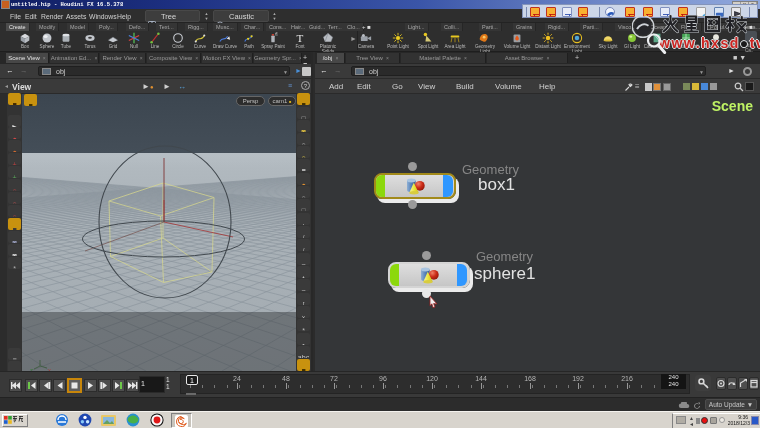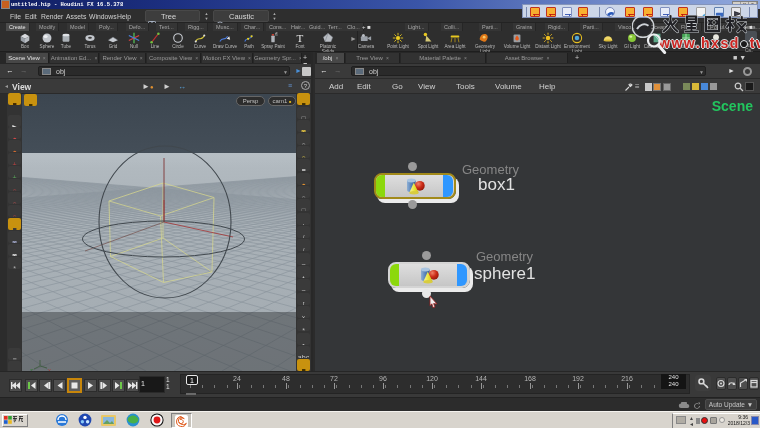--- a/index.html
+++ b/index.html
@@ -52,21 +52,21 @@
 
 #vpwrap { left:0; top:52px; width:313px; height:319px; background:#333; }
 #vpsvg { position:absolute; left:22px; top:42px; }
 .vic { position:absolute; width:13px; height:12px; border-radius:2px; text-align:center; overflow:hidden; }
 .vic span { font-size:7px; line-height:12px; }
 .pill { position:absolute; height:10px; border:1px solid #666; border-radius:5px; background:#2d2d2d;
   font-size:6px; color:#c0c0c0; line-height:9px; text-align:center; }
 
 
 #net { left:315px; top:52px; width:445px; height:319px; background:#343638; }
-.scenewm { position:absolute; right:7px; top:46px; font-size:14px; font-weight:bold; color:#22c55e; }
+.scenewm { position:absolute; right:7px; top:46px; font-size:14px; font-weight:bold; color:#bef264; }
 .node { position:absolute; width:82px; height:26px; border-radius:8px;
   background:linear-gradient(#dedede,#c6c6c6); box-shadow:3px 4px 0 #ebebeb; }
 .node .stripeL { position:absolute; left:0px; top:0px; bottom:0px; width:9px; background:#8cd80c; border-radius:6px 0 0 6px; }
 .node .stripeR { position:absolute; right:1px; top:0px; bottom:0px; width:10px; background:#2f97ff; border-radius:0 6px 6px 0; }
 .ndot { position:absolute; width:9px; height:9px; border-radius:50%; background:#9a9a9a; }
 .ntitle { position:absolute; font-size:13px; color:#868686; }
 .nname { position:absolute; font-size:17px; color:#e2e2e2; }
 
 
 #playbar { left:0; top:371px; width:760px; height:26px; background:#393939; border-top:1px solid #262626; }
@@ -667,21 +667,21 @@
     <div class="crumbtxt" style="left:54px;top:4px">obj</div>
     <div class="abs" style="left:384px;top:5px;font-size:5px;color:#999">▼</div>
     <div class="abs" style="left:413px;top:3px;font-size:7px;color:#e0e0e0">►</div>
     <div class="abs" style="left:428px;top:3px;width:9px;height:9px;border:2px solid #999;border-radius:50%"></div>
   </div>
   <div class="abs menurow" style="left:0;top:27px;width:445px;height:15px">
     <div class="nmenu" style="left:14px">Add</div>
     <div class="nmenu" style="left:42px">Edit</div>
     <div class="nmenu" style="left:77px">Go</div>
     <div class="nmenu" style="left:103px">View</div>
-    <div class="nmenu" style="left:141px">Tools</div>
+    <div class="nmenu" style="left:141px">Build</div>
     <div class="nmenu" style="left:180px">Volume</div>
     <div class="nmenu" style="left:224px">Help</div>
     <svg class="abs" style="left:309px;top:4px" width="9" height="9" viewBox="0 0 9 9">
           <path d="M1.5 7.5 5 4M7.5 1.5 5.5 3.5M5 1.5c1-.8 2.5-.5 3 .5L6.5 3.5 5.5 2.5z" stroke="#d8d8d8" stroke-width="1.1" fill="none"></path>
         </svg>
     <div class="abs" style="left:320px;top:3px;font-size:8px;color:#bbb">≡</div>
     <div class="abs" style="left:330px;top:4px;width:7px;height:8px;background:#c8c8c8"></div>
     <div class="abs" style="left:338px;top:4px;width:8px;height:8px;background:#e0903a;border:1px solid #777"></div>
     <div class="abs" style="left:348px;top:4px;width:8px;height:8px;background:#9a9a9a;border:1px solid #666"></div>
     <div class="abs" style="left:368px;top:4px;width:7px;height:7px;background:#7a8a5a"></div>

